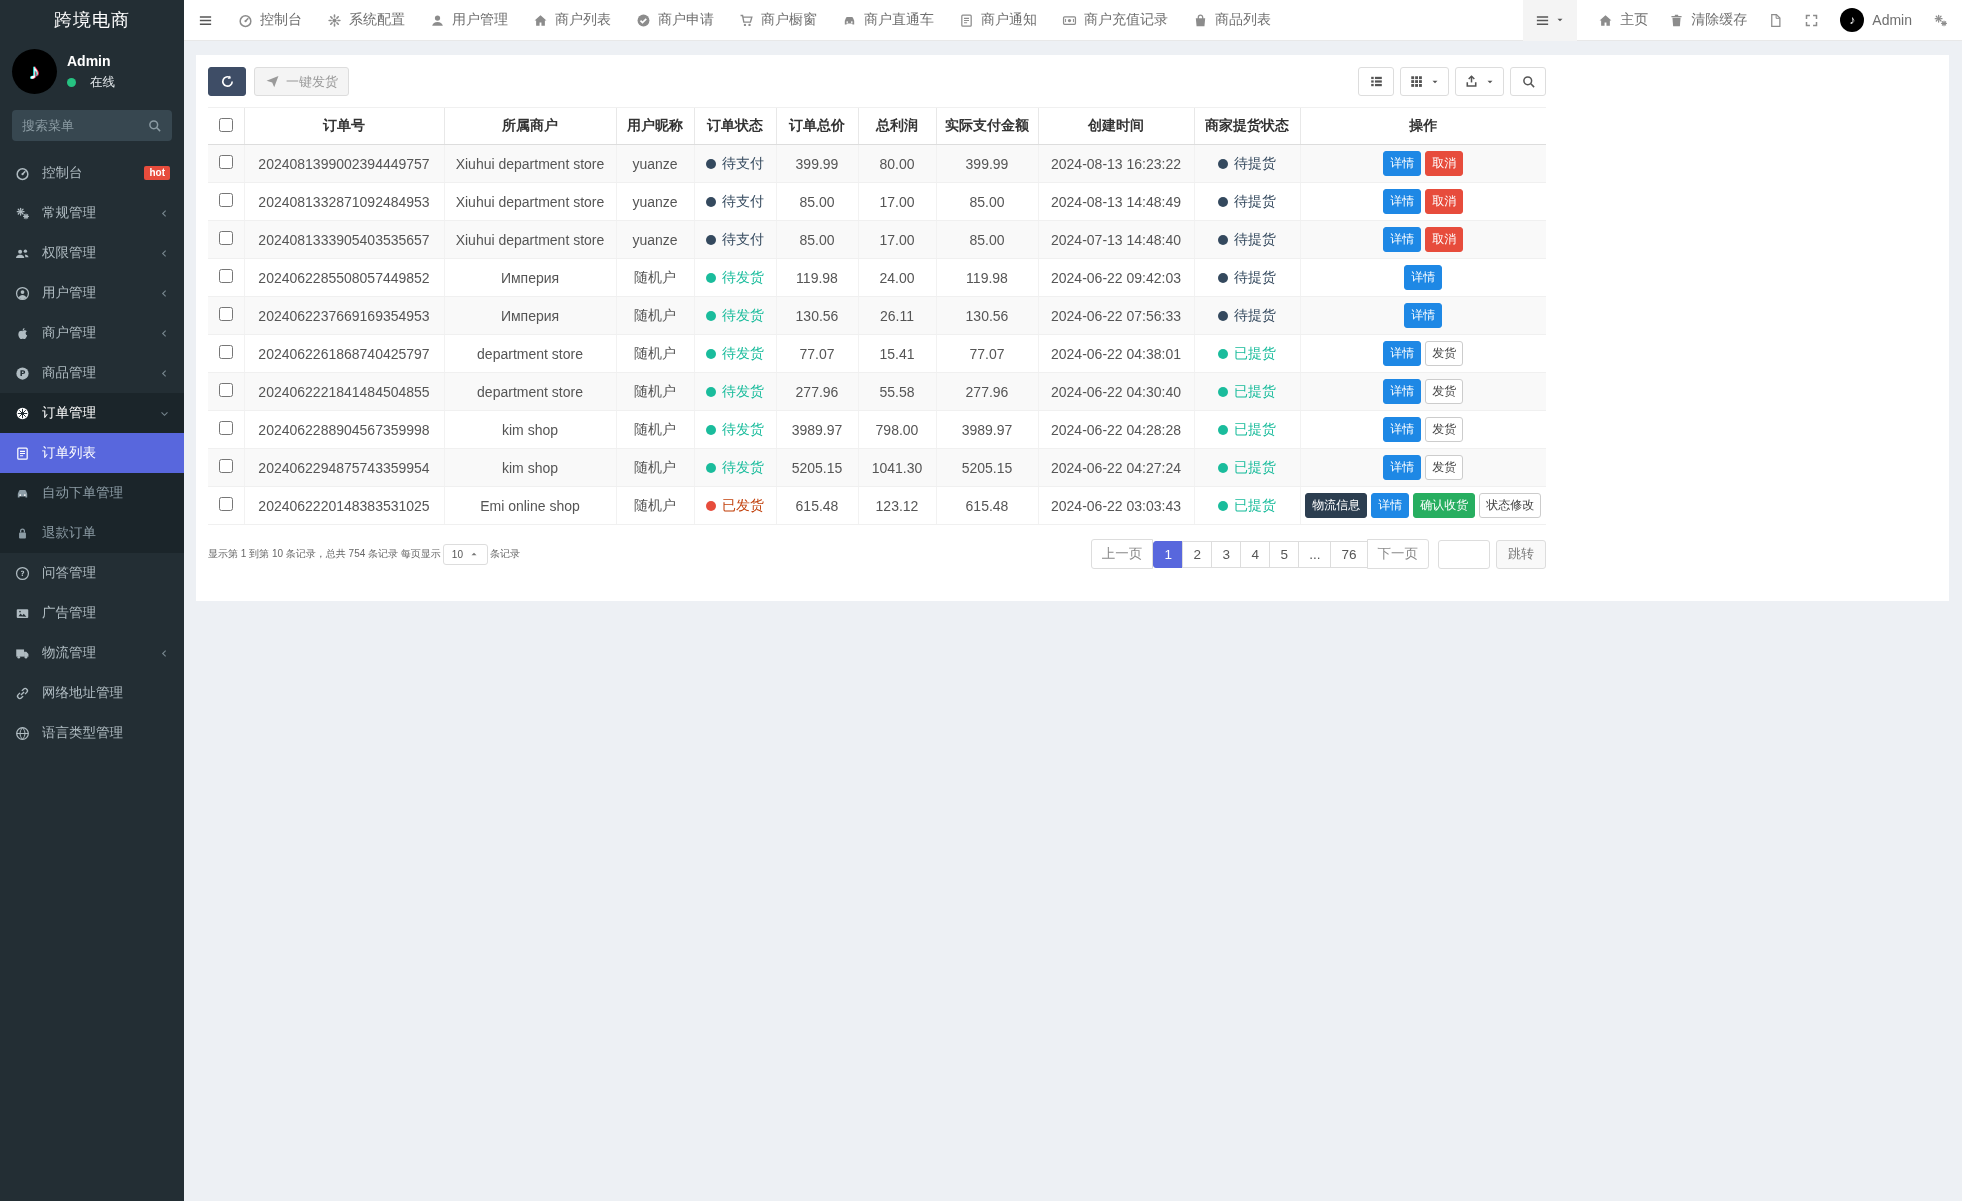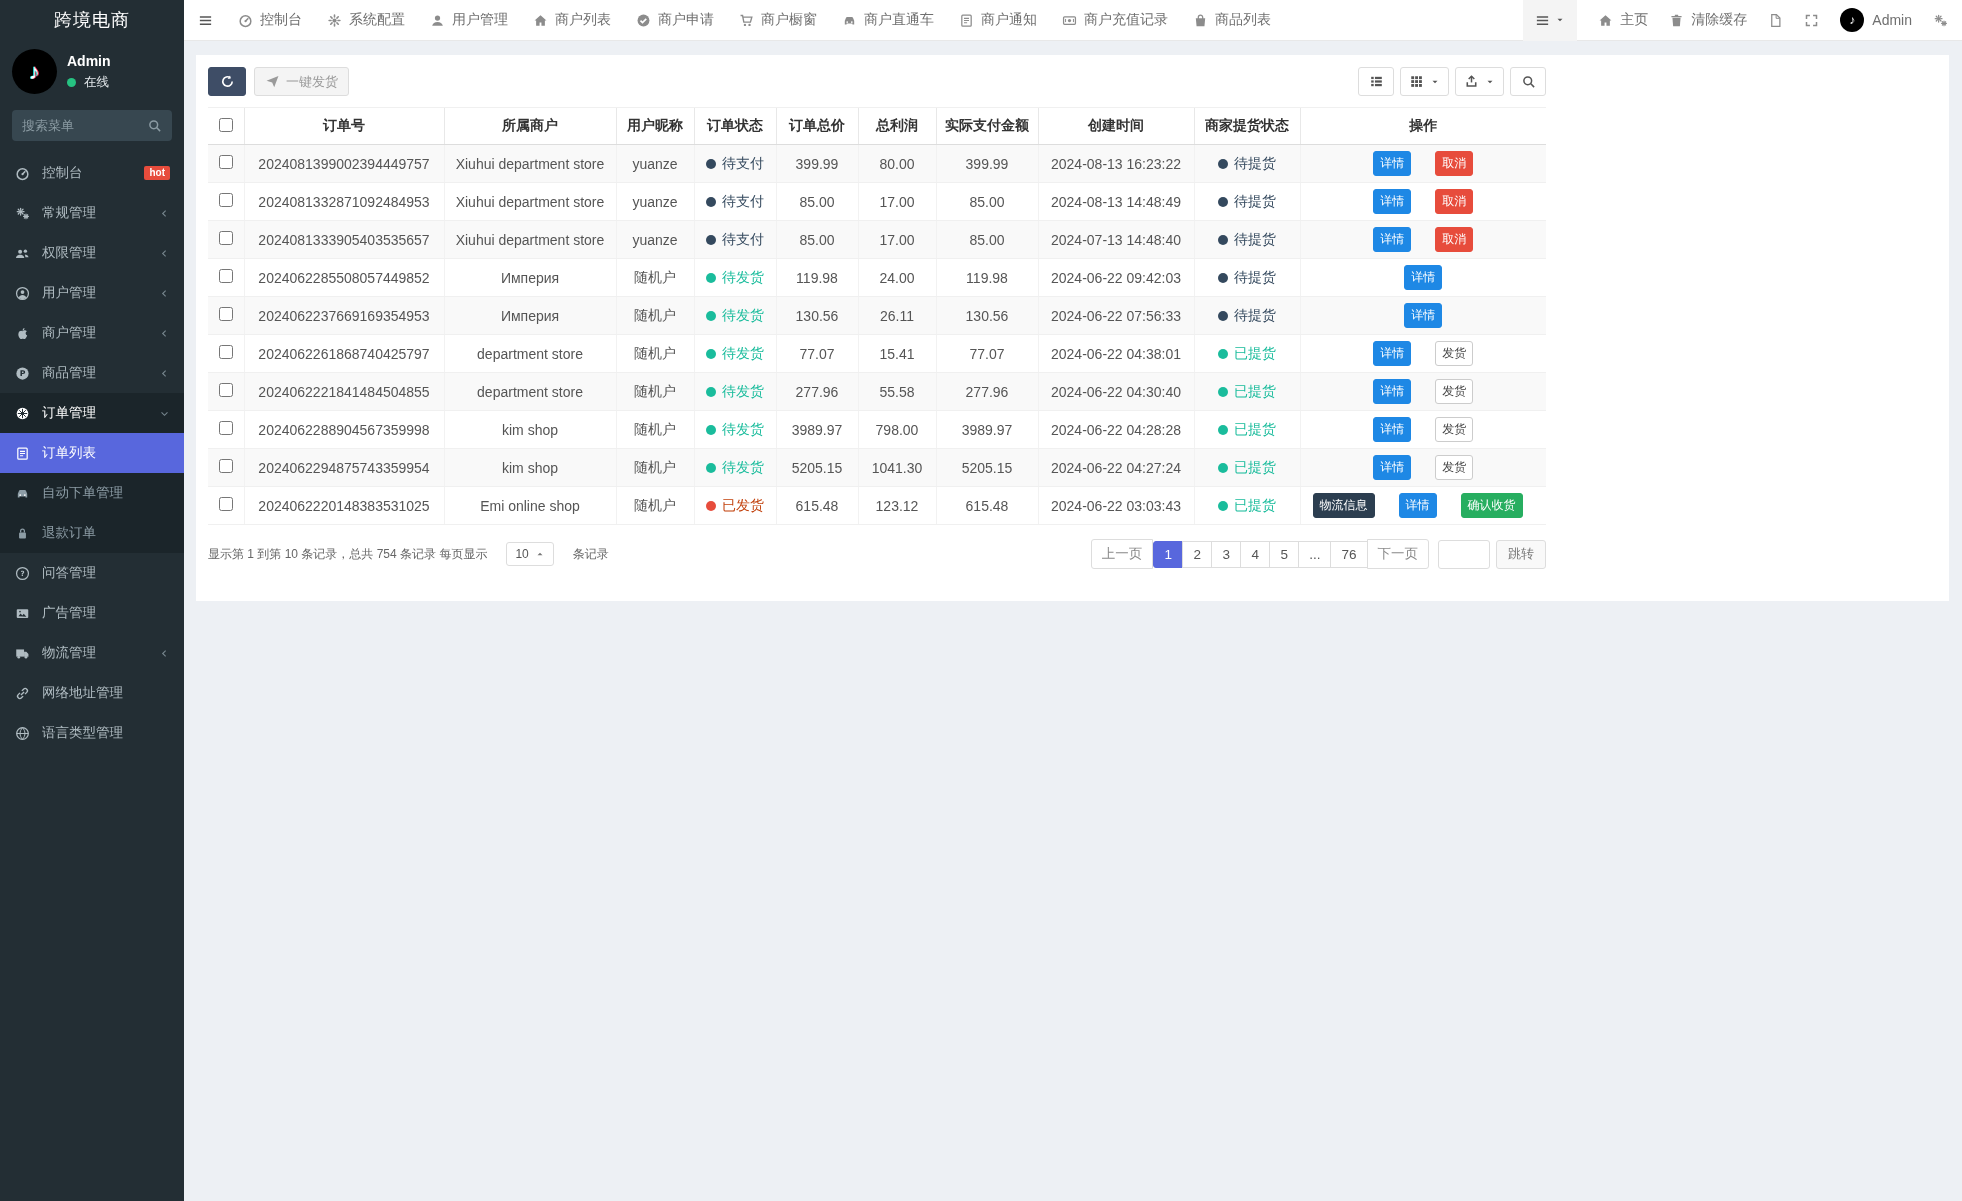--- a/index.html
+++ b/index.html
@@ -11,21 +11,21 @@
   .app { display: flex; width: 100%; height: 100%; border-radius: 19px; }
 
   
   .sidebar { width: 184px; flex-shrink: 0; background: #232e34; color: #b0bcc2; }
   .brand { height: 41px; line-height: 41px; text-align: center; color: #fff; font-size: 18px; letter-spacing: 1px; }
   .user-panel { display: flex; align-items: center; gap: 10px; padding: 8px 12px 12px; }
   .avatar-lg { width: 45px; height: 45px; border-radius: 50%; background: #000; color: #fff;
     display: flex; align-items: center; justify-content: center; font-size: 22px; flex-shrink: 0;
     text-shadow: -1px 0 #25f4ee, 1px 0 #fe2c55; }
   .user-name { color: #fff; font-weight: bold; font-size: 14px; }
-  .user-status { display: flex; align-items: center; gap: 8px; font-size: 12.5px; color: #e4e9ec; margin-top: 5px; }
+  .user-status { display: flex; align-items: center; gap: 14px; font-size: 12.5px; color: #e4e9ec; margin-top: 5px; }
   .dot-online { width: 9px; height: 9px; border-radius: 50%; background: #26c281; }
   .search-box { margin: 4px 12px 12px; background: #374750; border-radius: 4px; height: 31px;
     display: flex; align-items: center; padding: 0 10px; gap: 8px; }
   .search-box input { flex: 1; background: transparent; border: 0; outline: 0; color: #86efac; font-size: 13px; min-width: 0; }
   .search-box input::placeholder { color: #8b9ba3; }
   .search-box .sb-icon { color: #8b9ba3; display: flex; }
   .menu-item { height: 40px; display: flex; align-items: center; gap: 11px; padding: 0 14px;
     font-size: 13.5px; color: #b0bcc2; cursor: pointer; }
   .menu-item .mi-icon { width: 17px; display: flex; justify-content: center; flex-shrink: 0; }
   .menu-item .mi-label { flex: 1; white-space: nowrap; }
@@ -75,25 +75,25 @@
     border-top: 1px solid #f0f0f0; border-bottom: 1px solid #ddd; border-left: 1px solid #e8e8e8; background: #fff; }
   thead th:first-child { border-left: 0; }
   tbody td { height: 38px; text-align: center; font-size: 14px; color: #555;
     border-bottom: 1px solid #f0f0f0; border-left: 1px solid #f2f2f2; white-space: nowrap; overflow: hidden; }
   tbody td:first-child { border-left: 0; }
   tbody tr:nth-child(odd) { background: #f9f9f9; }
   input[type=checkbox] { width: 14px; height: 14px; cursor: pointer; }
   .status { display: inline-flex; align-items: center; gap: 6px; }
   .sdot { width: 10px; height: 10px; border-radius: 50%; display: inline-block; }
   .btn-xs { border: 1px solid transparent; border-radius: 3px; font-size: 12px; padding: 3px 6px;
-    margin: 0 12px; cursor: pointer; font-family: inherit; white-space: nowrap; }
+    margin: 0 2px; cursor: pointer; font-family: inherit; white-space: nowrap; }
 
   
   .table-footer { display: flex; align-items: center; margin-top: 14px; width: 1338px; }
-  .info { display: flex; align-items: center; gap: 19px; font-size: 12px; color: #666; }
+  .info { display: flex; align-items: center; gap: 2px; font-size: 10px; color: #666; }
   .page-size { border: 1px solid #ddd; border-radius: 3px; background: #fff; padding: 4px 8px;
     display: inline-flex; align-items: center; gap: 6px; color: #555; cursor: pointer; }
   .page-size .caret { color: #777; }
   .pagination { margin-left: auto; display: flex; align-items: center; }
   .page-item { min-width: 30px; padding: 5px 10px; border: 1px solid #ddd; margin-left: -1px;
     background: #fff; color: #555; font-size: 13.5px; text-align: center; cursor: pointer; }
   .page-item:first-child { margin-left: 0; border-radius: 3px 0 0 3px; }
   .page-item.pg-next { border-radius: 0 3px 3px 0; }
   .page-item.pg-prev, .page-item.pg-next { color: #8a8a8a; }
   .page-item.active { background: #5867dd; border-color: #5867dd; color: #fff; }

